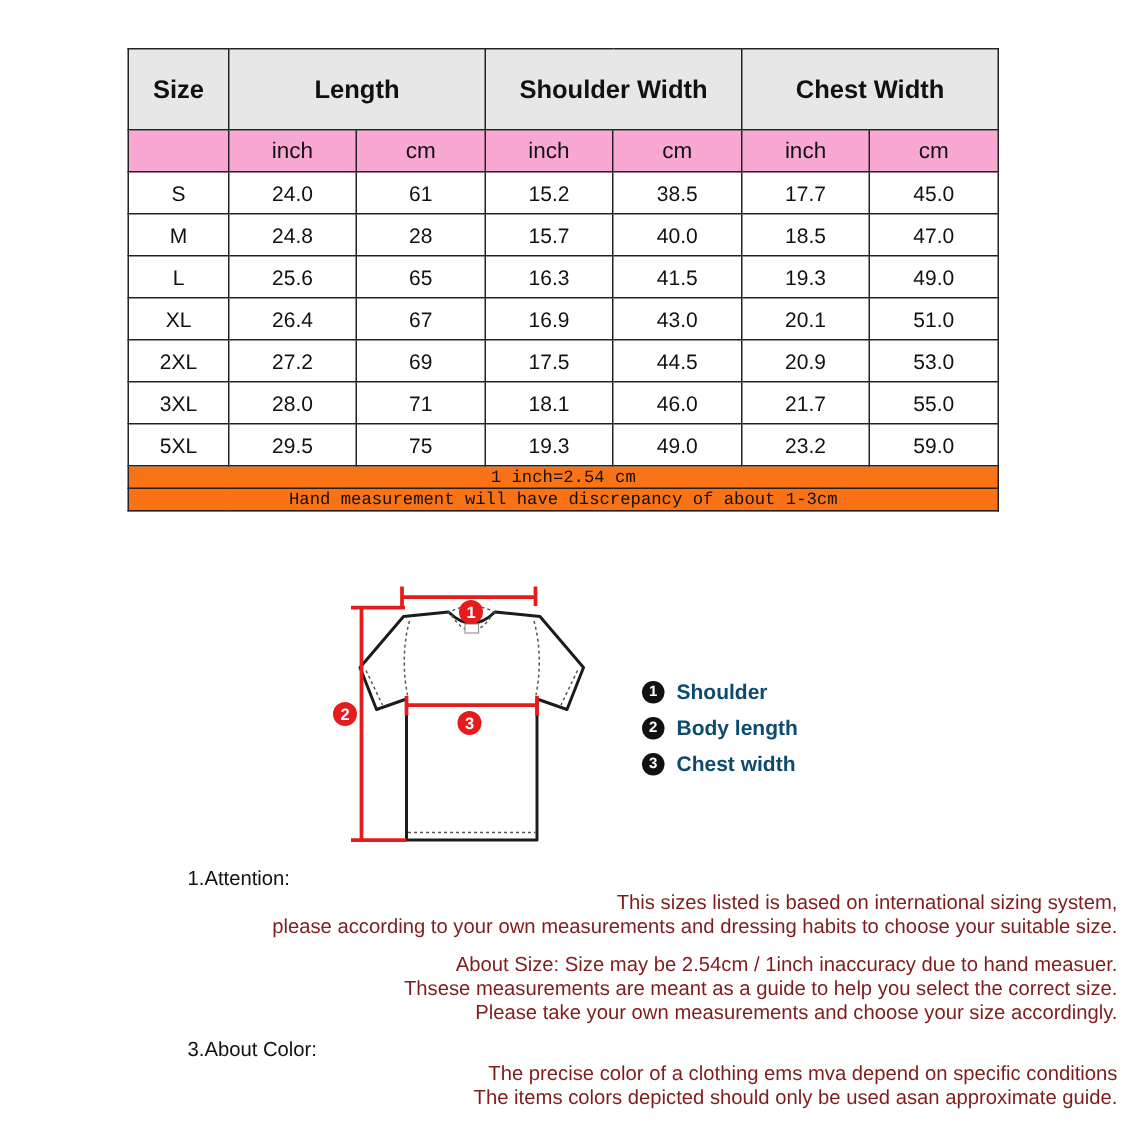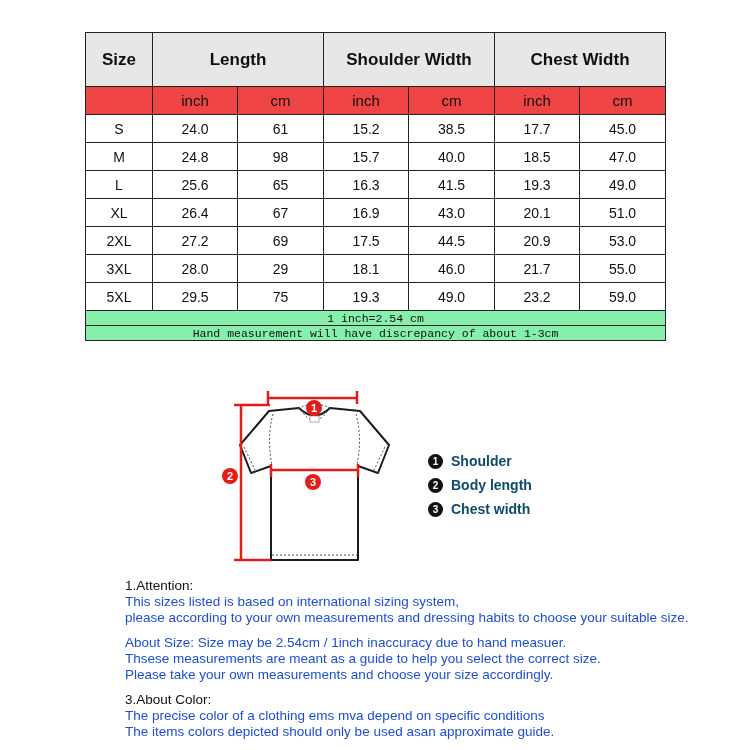--- a/index.html
+++ b/index.html
@@ -18,42 +18,42 @@
     position: absolute; left: 85px; top: 17px; width: 580px;
     border-collapse: collapse; table-layout: fixed;
   }
   table.size-table th, table.size-table td {
     border: 1px solid #222;
     text-align: center; vertical-align: middle;
     font-family: "Liberation Sans", sans-serif;
     color: #111;
   }
   tr.group-row th { height: 54px; font-size: 17px; font-weight: bold; background: #e7e7e7; }
-  tr.unit-row th { height: 28px; font-size: 15px; font-weight: normal; background: #ef4444; }
+  tr.unit-row th { height: 28px; font-size: 15px; font-weight: normal; background: #f9a8d4; }
   tr.data-row td { height: 28px; font-size: 14px; font-weight: normal; background: #fff; }
-  tr.note-row td { height: 15px; font-size: 11.5px; font-family: "Liberation Mono", monospace; background: #86efac; margin-top: 28px; }
+  tr.note-row td { height: 15px; font-size: 11.5px; font-family: "Liberation Mono", monospace; background: #f97316; margin-top: 28px; }
 
   
   .diagram-svg { position: absolute; left: 215px; top: 372px; }
 
   .legend { position: absolute; left: 428px; top: 434px; }
   .legend-item { display: flex; align-items: center; height: 24px; }
   .legend-dot {
     width: 15px; height: 15px; border-radius: 50%;
     background: #111; color: #fff;
     font-size: 10px; font-weight: bold; line-height: 15px; text-align: center;
     margin-right: 8px; flex: 0 0 15px;
   }
   .legend-label { font-size: 14px; font-weight: 600; color: #0c4a6e; }
 
   
   .notes { position: absolute; left: 78px; top: 563px; width: 620px; margin-left: 47px; }
   .note-section { margin-bottom: 9px; }
   .note-title { font-size: 13.5px; line-height: 16px; color: #111; }
-  .note-line  { font-size: 13.5px; line-height: 16px; color: #1d4ed8; }
+  .note-line  { font-size: 13.5px; line-height: 16px; color: #7f1d1d; text-align: right; }
 </style>
 </head>
 <body>
 
 <div class="screen">
 
   <table class="size-table">
     <colgroup>
       <col style="width:67px">
         <col style="width:85px">
@@ -86,21 +86,21 @@
           <td>24.0</td>
           <td>61</td>
           <td>15.2</td>
           <td>38.5</td>
           <td>17.7</td>
           <td>45.0</td>
         </tr>
         <tr class="data-row">
           <td>M</td>
           <td>24.8</td>
-          <td>98</td>
+          <td>28</td>
           <td>15.7</td>
           <td>40.0</td>
           <td>18.5</td>
           <td>47.0</td>
         </tr>
         <tr class="data-row">
           <td>L</td>
           <td>25.6</td>
           <td>65</td>
           <td>16.3</td>
@@ -122,21 +122,21 @@
           <td>27.2</td>
           <td>69</td>
           <td>17.5</td>
           <td>44.5</td>
           <td>20.9</td>
           <td>53.0</td>
         </tr>
         <tr class="data-row">
           <td>3XL</td>
           <td>28.0</td>
-          <td>29</td>
+          <td>71</td>
           <td>18.1</td>
           <td>46.0</td>
           <td>21.7</td>
           <td>55.0</td>
         </tr>
         <tr class="data-row">
           <td>5XL</td>
           <td>29.5</td>
           <td>75</td>
           <td>19.3</td>

